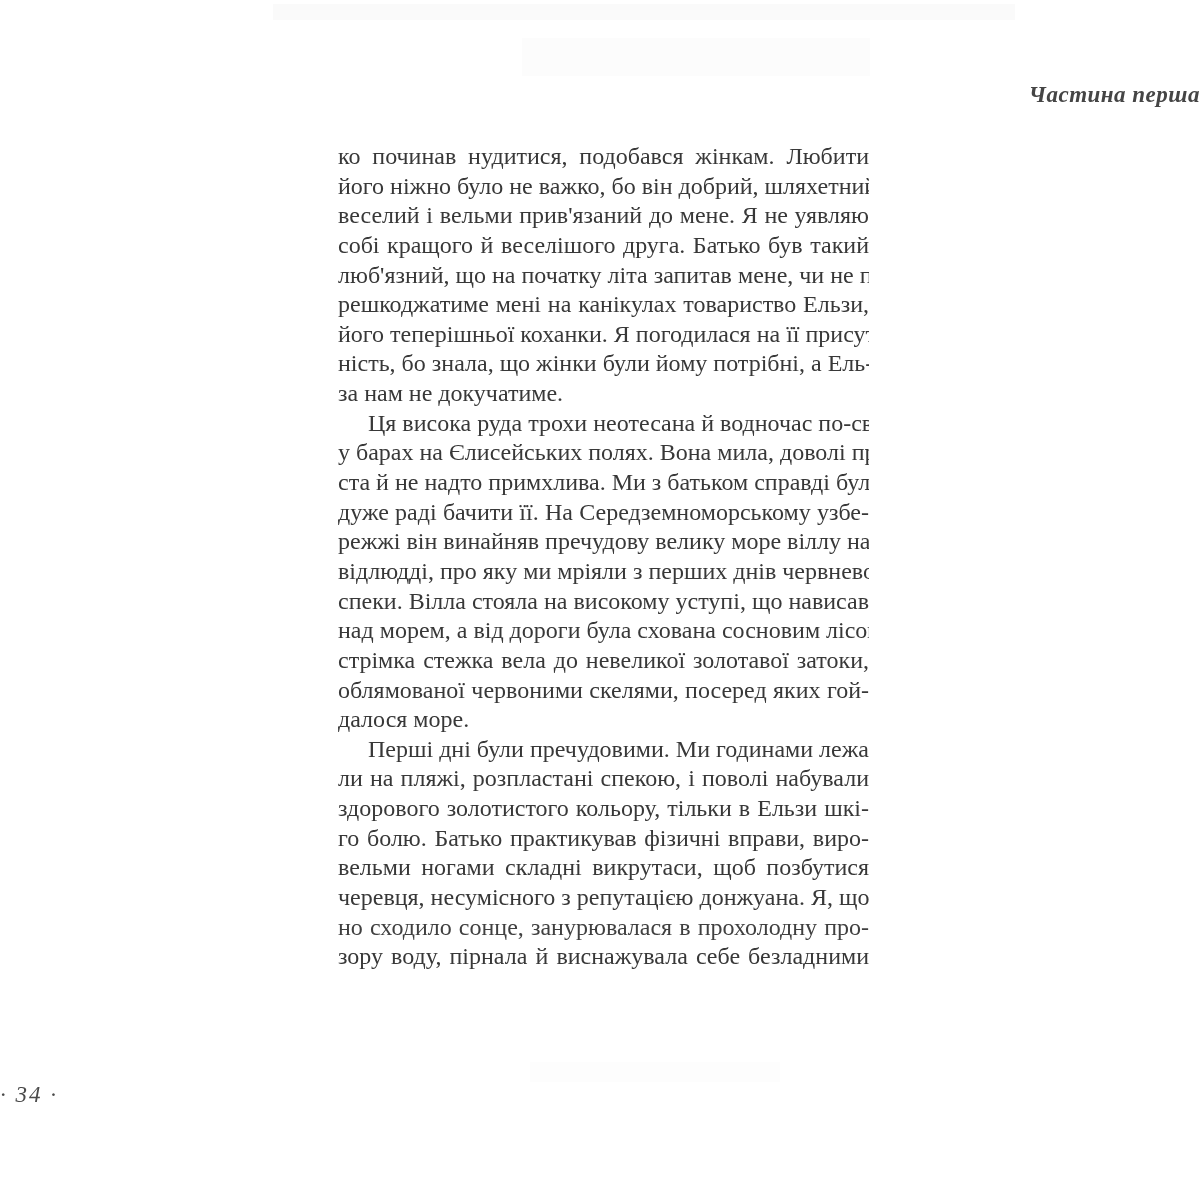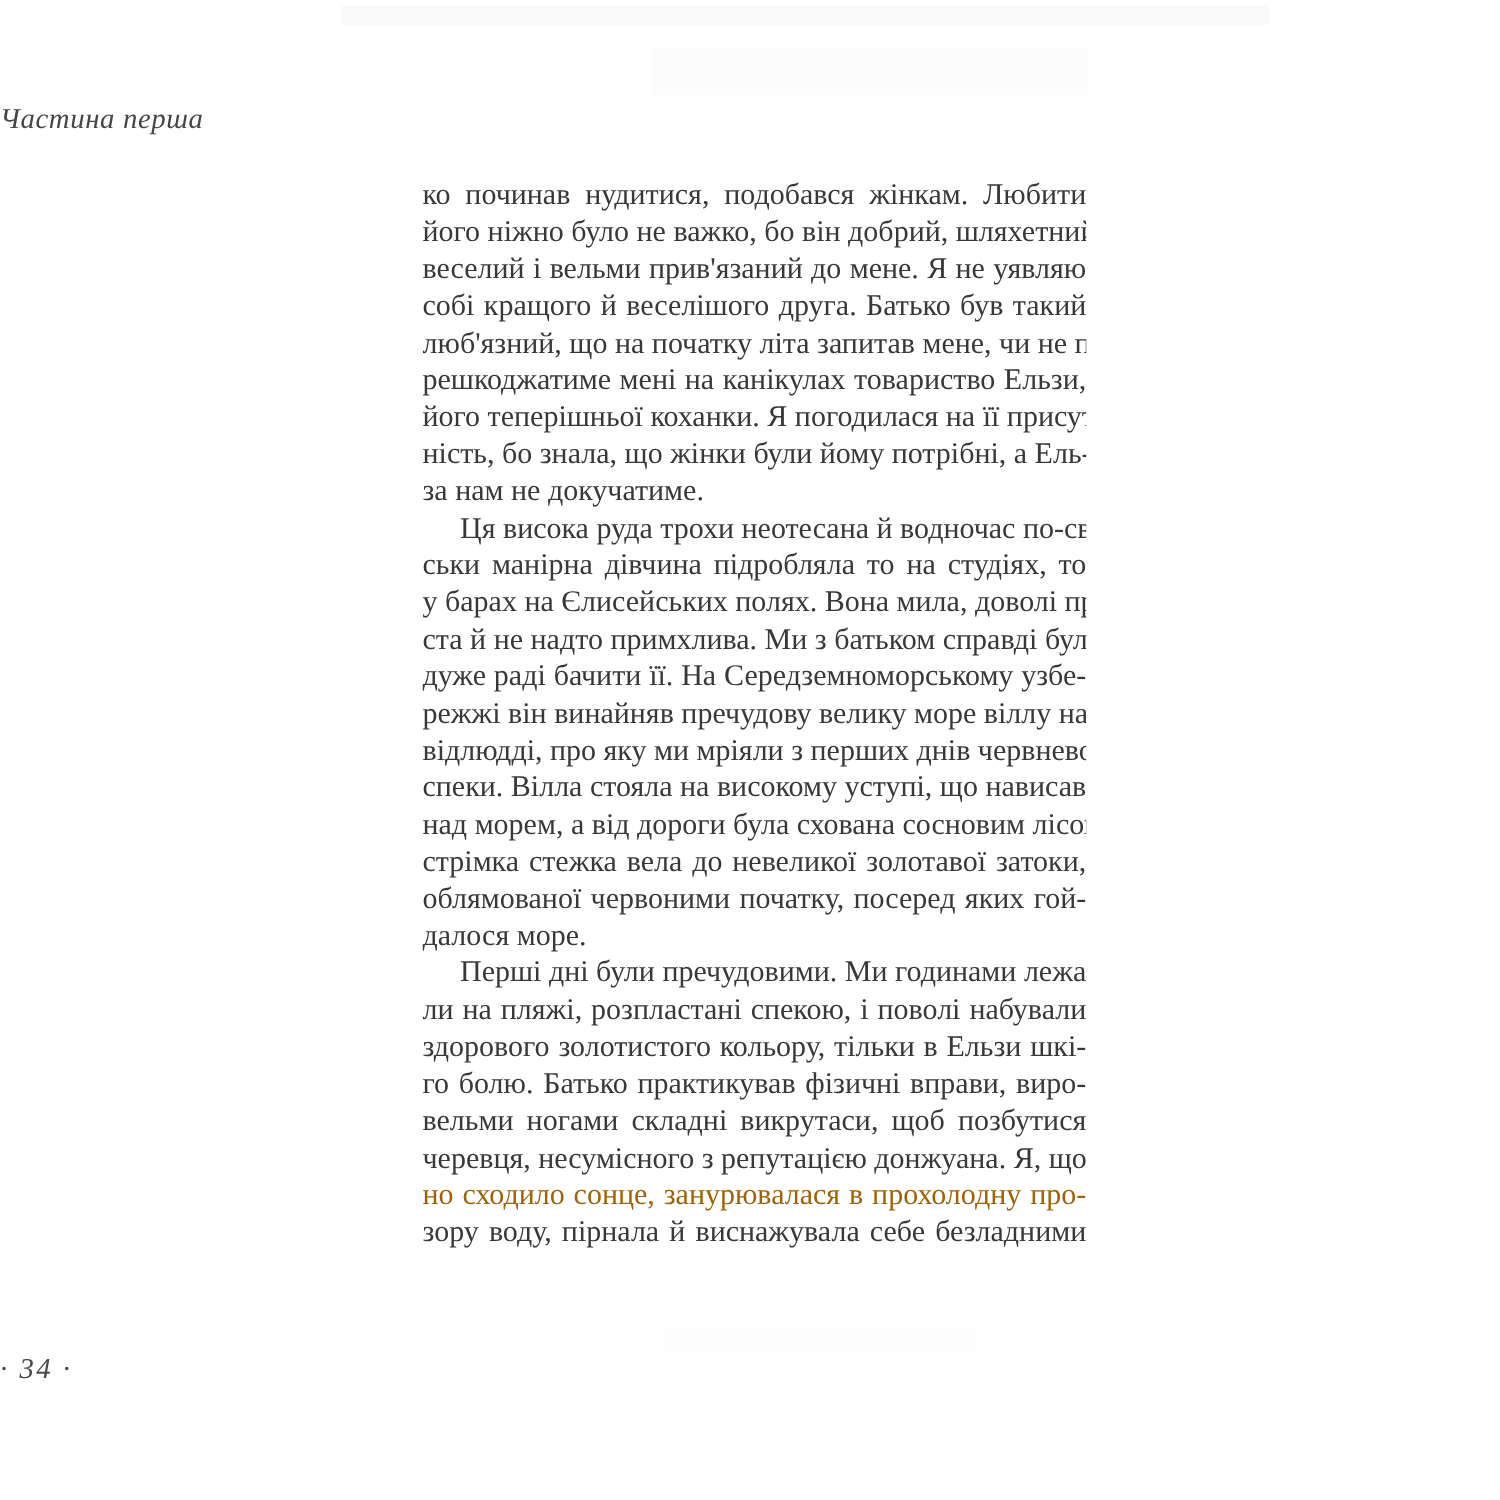--- a/index.html
+++ b/index.html
@@ -23,25 +23,26 @@
   }
   .artifact.a1 { left: 273px; top: 4px;  width: 742px; height: 16px; background: #fafafa; }
   .artifact.a2 { left: 522px; top: 38px; width: 348px; height: 38px; background: #fcfcfc; }
   .artifact.a3 { left: 530px; top: 1062px; width: 250px; height: 20px; background: #fdfdfd; }
 
   .running-head {
     position: absolute;
     left: 0;
     top: 82px;
     width: 100%;
-    text-align: left;
+    text-align: right;
     font-style: italic;
     font-size: 23px;
     letter-spacing: 0.5px;
     color: #454545;
+    font-weight: bold;
   }
   .text-block {
     position: absolute;
     left: 338px;
     top: 142px;
     width: 531px;
   }
   .line {
     height: 29.65px;
     line-height: 29.65px;
@@ -81,35 +82,34 @@
       <div class="line" style="color: rgb(56, 56, 56);">ко починав нудитися, подобався жінкам. Любити</div>
       <div class="line" style="color: rgb(56, 56, 56);">його ніжно було не важко, бо він добрий, шляхетний,</div>
       <div class="line" style="color: rgb(56, 56, 56);">веселий і вельми прив'язаний до мене. Я не уявляю</div>
       <div class="line" style="color: rgb(56, 56, 56);">собі кращого й веселішого друга. Батько був такий</div>
       <div class="line" style="color: rgb(56, 56, 56);">люб'язний, що на початку літа запитав мене, чи не пе-</div>
       <div class="line" style="color: rgb(56, 56, 56);">решкоджатиме мені на канікулах товариство Ельзи,</div>
       <div class="line" style="color: rgb(56, 56, 56);">його теперішньої коханки. Я погодилася на її присут-</div>
       <div class="line" style="color: rgb(56, 56, 56);">ність, бо знала, що жінки були йому потрібні, а Ель-</div>
       <div class="line last" style="color: rgb(56, 56, 56);">за нам не докучатиме.</div>
       <div class="line indent" style="color: rgb(56, 56, 56);">Ця висока руда трохи неотесана й водночас по-світ-</div>
-      <div class="line" style="color: rgb(56, 56, 56);">ськи манірна дівчина підробляла то на студіях, то</div>
       <div class="line" style="color: rgb(56, 56, 56);">у барах на Єлисейських полях. Вона мила, доволі про-</div>
       <div class="line" style="color: rgb(56, 56, 56);">ста й не надто примхлива. Ми з батьком справді були</div>
       <div class="line" style="color: rgb(56, 56, 56);">дуже раді бачити її. На Середземноморському узбе-</div>
       <div class="line" style="color: rgb(56, 56, 56);">режжі він винайняв пречудову велику море віллу на</div>
       <div class="line" style="color: rgb(56, 56, 56);">відлюдді, про яку ми мріяли з перших днів червневої</div>
       <div class="line" style="color: rgb(56, 56, 56);">спеки. Вілла стояла на високому уступі, що нависав</div>
       <div class="line" style="color: rgb(56, 56, 56);">над морем, а від дороги була схована сосновим лісом;</div>
       <div class="line" style="color: rgb(56, 56, 56);">стрімка стежка вела до невеликої золотавої затоки,</div>
-      <div class="line" style="color: rgb(56, 56, 56);">облямованої червоними початку, посеред яких гой-</div>
+      <div class="line" style="color: rgb(56, 56, 56);">облямованої червоними скелями, посеред яких гой-</div>
       <div class="line last" style="color: rgb(56, 56, 56);">далося море.</div>
       <div class="line indent" style="color: rgb(56, 56, 56);">Перші дні були пречудовими. Ми годинами лежа-</div>
       <div class="line" style="color: rgb(56, 56, 56);">ли на пляжі, розпластані спекою, і поволі набували</div>
       <div class="line" style="color: rgb(56, 56, 56);">здорового золотистого кольору, тільки в Ельзи шкі-</div>
       <div class="line" style="color: rgb(56, 56, 56);">го болю. Батько практикував фізичні вправи, виро-</div>
       <div class="line" style="color: rgb(56, 56, 56);">вельми ногами складні викрутаси, щоб позбутися</div>
       <div class="line" style="color: rgb(56, 56, 56);">черевця, несумісного з репутацією донжуана. Я, щой-</div>
-      <div class="line" style="color: #a16207; font-family: Liberation Serif, serif;">но сходило сонце, занурювалася в прохолодну про-</div>
+      <div class="line" style="color: #404040; font-family: Liberation Serif, serif;">но сходило сонце, занурювалася в прохолодну про-</div>
       <div class="line" style="color: rgb(56, 56, 56);">зору воду, пірнала й виснажувала себе безладними</div>
     </div>
 
   <div class="page-number">· 34 ·</div>
 </div>
 
 </body></html>

